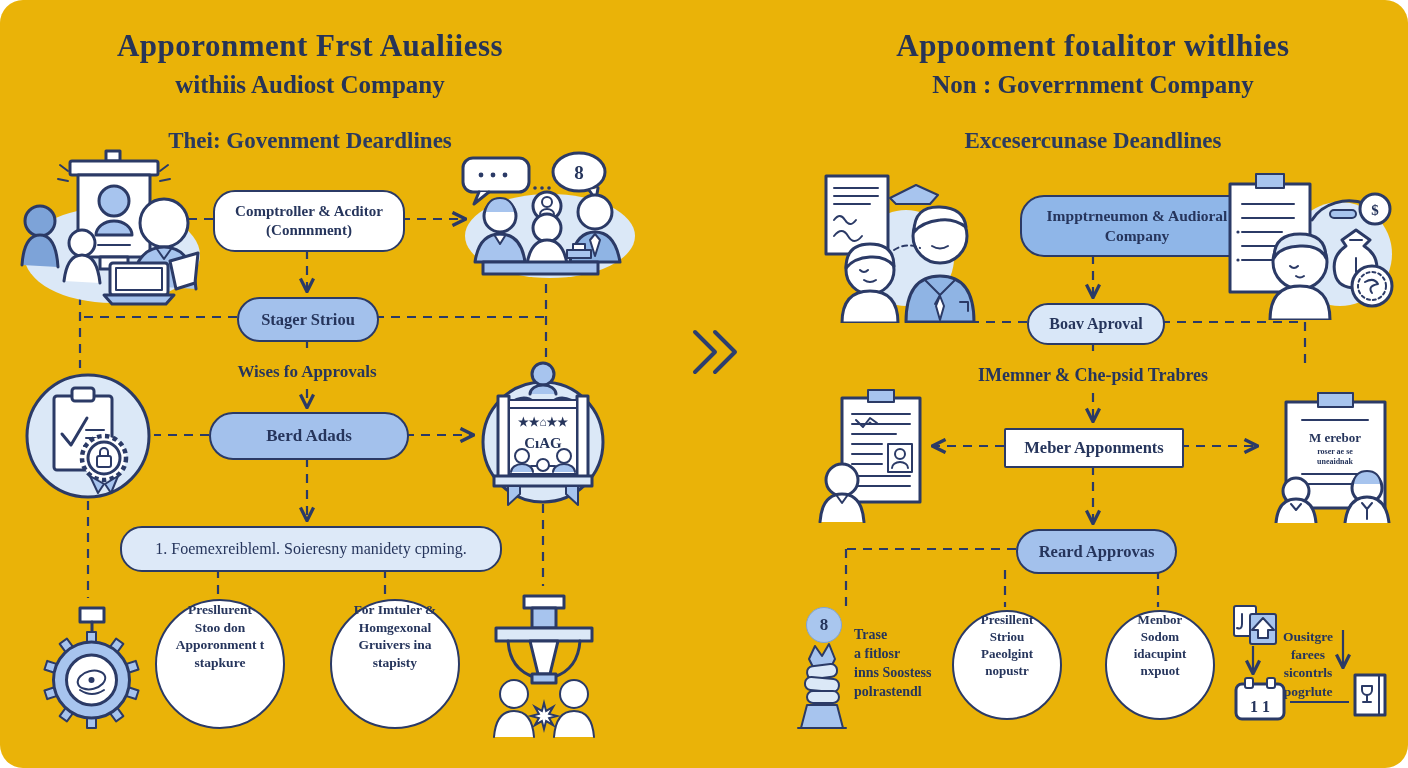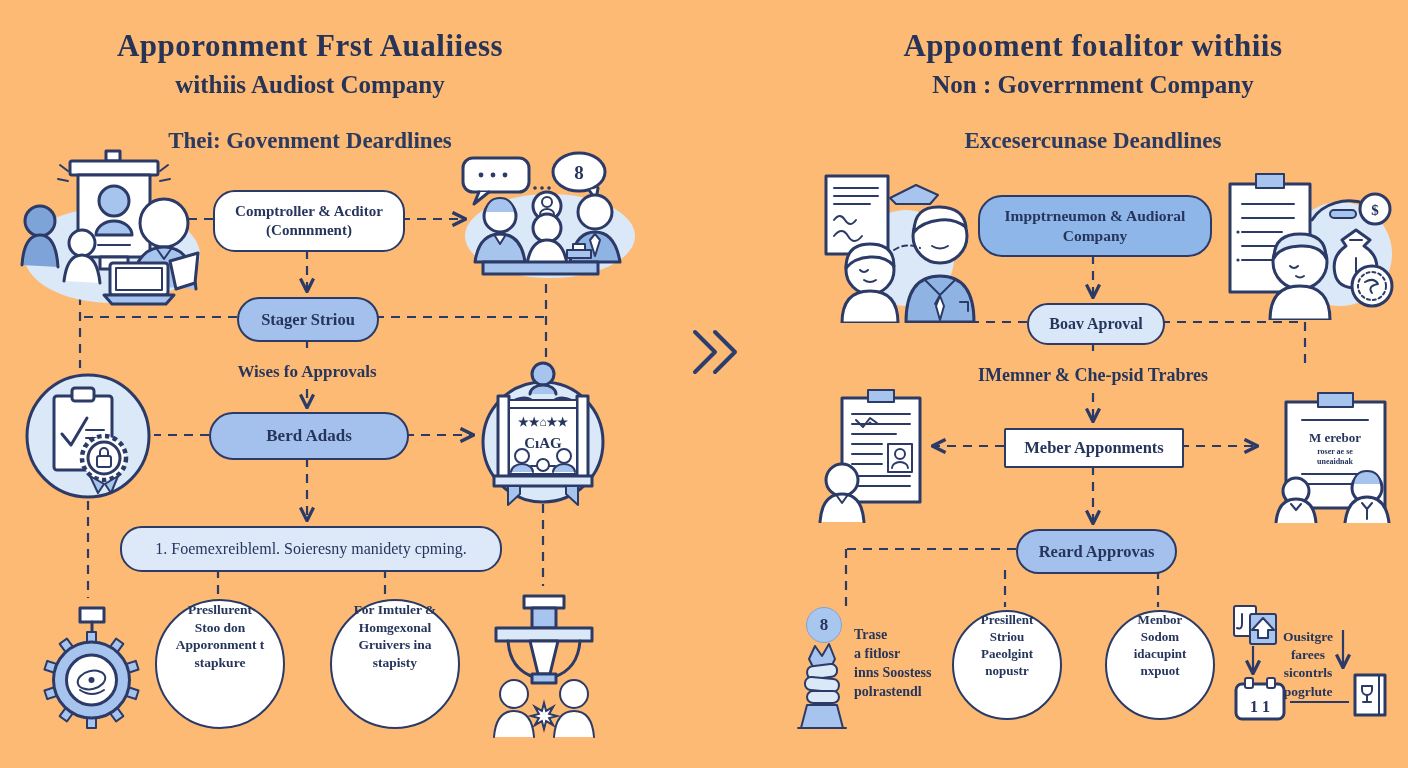--- a/index.html
+++ b/index.html
@@ -1,31 +1,31 @@
 <!DOCTYPE html>
 <html><head>
 <meta charset="utf-8">
 <style>
   html,body{margin:0;padding:0;background:#fff;}
-  #canvas{position:relative;width:1408px;height:768px;background:#fdba74;overflow:hidden;
-          font-family:"Liberation Serif","DejaVu Serif",serif;color:#26355c;}
+  #canvas{position:relative;width:1408px;height:768px;background:#eab308;overflow:hidden;
+          font-family:"Liberation Serif","DejaVu Serif",serif;color:#26355c;border-radius:23px;}
   .abs{position:absolute;}
   .ctr{text-align:center;}
   .t1{font-size:31px;font-weight:700;letter-spacing:.5px;color:#273457;}
   .t2{font-size:25px;font-weight:700;color:#273457;}
   .t3{font-size:23px;font-weight:700;color:#2a3a60;}
   .nodebox{background:#fff;border:2.5px solid #2b3a66;border-radius:22px;
            display:flex;flex-direction:column;justify-content:center;align-items:center;
            font-size:15px;font-weight:700;line-height:1.3;text-align:right;}
   .sqbox{background:#fff;border:2.5px solid #2b3a66;border-radius:2px;
          display:flex;justify-content:center;align-items:center;font-size:16.5px;font-weight:700;}
   .pill{background:#a3c1ec;border:2.5px solid #2b3a66;border-radius:24px;
         display:flex;justify-content:center;align-items:center;font-size:16.5px;font-weight:700;}
   .pill-light{background:#d9e7f8;}
-  .pill-mid{background:#8fb6e8;}
+  .pill-mid{background:#8fb6e8;margin-left:42px;}
   .widepill{background:#dde9f8;border:2.5px solid #2b3a66;border-radius:22px;
             display:flex;justify-content:center;align-items:center;font-size:16px;font-weight:400;}
   .circle{background:#fff;border:2.5px solid #2b3a66;border-radius:50%;
           display:flex;flex-direction:column;justify-content:flex-start;align-items:center;
           font-weight:700;line-height:1.3;text-align:center;}
   .c-lg{font-size:13.5px;}
   .c-sm{font-size:13px;}
   .lbl{font-size:17px;font-weight:700;text-align:center;}
   .note{font-weight:700;line-height:1.35;}
   .num8{background:#a9c6ee;border:1.5px solid #7da3d8;border-radius:50%;
@@ -258,21 +258,21 @@
     <path d="M6,149 q2,-26 20,-26 q18,0 20,26" class="s2 fw"></path>
     <path d="M66,149 q2,-26 20,-26 q18,0 20,26" class="s2 fw"></path>
     <polygon points="69,128 61.1,130.1 65.2,137.2 58.1,133.1 56,141 53.9,133.1 46.8,137.2 50.9,130.1 43,128 50.9,125.9 46.8,118.8 53.9,122.9 56,115 58.1,122.9 65.2,118.8 61.1,125.9" class="fw" stroke="#2b3a66" stroke-width="2"></polygon>
   </svg>
 
   <svg class="abs" style="left:688px;top:323px" width="54" height="58" viewBox="0 0 54 58">
     <path d="M7,9 L27,29 L7,49" fill="none" stroke="#2c3e6e" stroke-width="4" stroke-linecap="round" stroke-linejoin="round"></path>
     <path d="M27,9 L47,29 L27,49" fill="none" stroke="#2c3e6e" stroke-width="4" stroke-linecap="round" stroke-linejoin="round"></path>
   </svg>
 
-  <div class="abs ctr t1" style="left:810px;top:28px;width:566px">Appooment foɩalitor withiis</div>
+  <div class="abs ctr t1" style="left:810px;top:28px;width:566px">Appooment foɩalitor witlhies</div>
   <div class="abs ctr t2" style="left:810px;top:71px;width:566px">Non : Goverrnment Company</div>
   <div class="abs ctr t3" style="left:810px;top:128px;width:566px">Excesercunase Deandlines</div>
 
   <div class="abs pill pill-mid" style="left:978px;top:195px;width:230px;height:58px;flex-direction:column;font-size:15.5px;line-height:1.3;border-radius:24px">
     <span>Impptrneumon &amp; Audioral</span>
     <span>Company</span>
   </div>
 
   <div class="abs pill pill-light" style="left:1027px;top:303px;width:134px;height:38px;font-size:16px">Boav Aproval</div>
 

